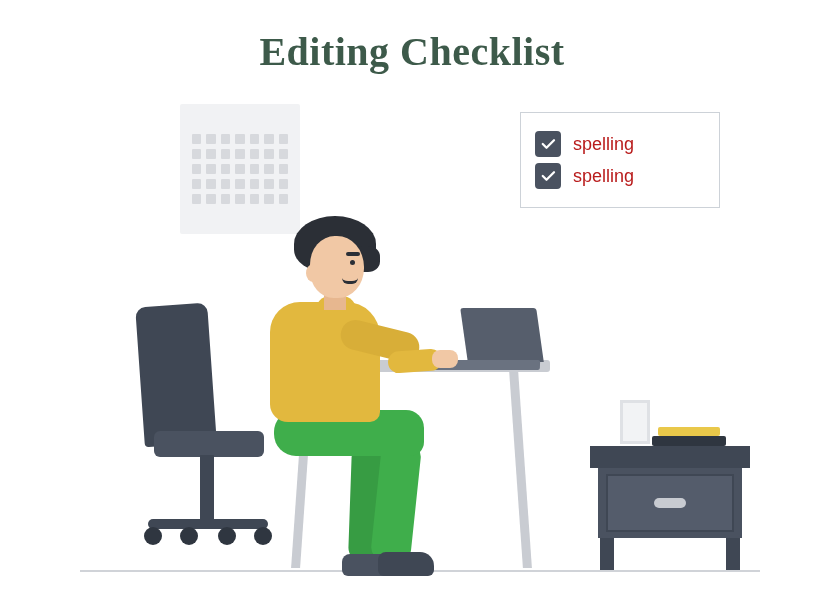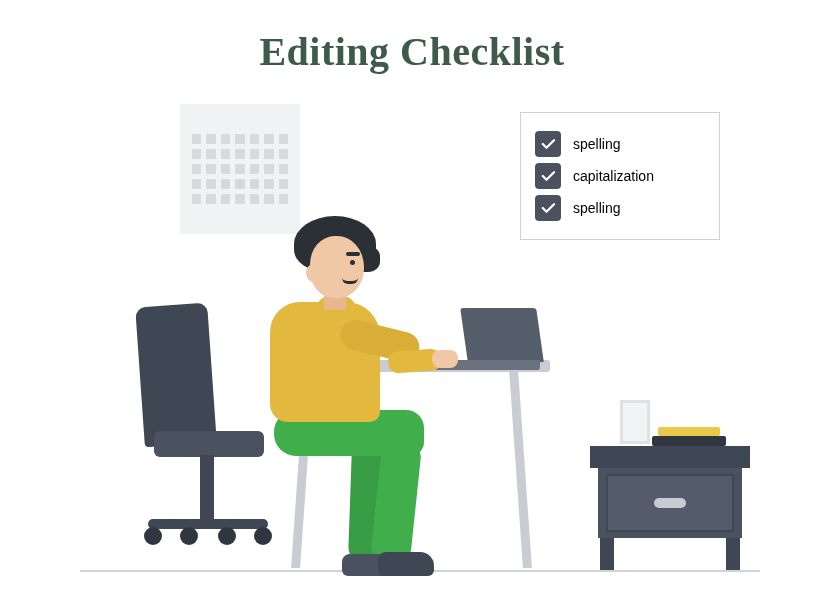--- a/index.html
+++ b/index.html
@@ -49,22 +49,22 @@
   }
   .checkbox.checked {
     background: #4a5260;
   }
   .checkbox.unchecked {
     background: #ffffff;
     border: 2px solid #4a5260;
   }
   .checkbox svg { width: 18px; height: 18px; }
   .check-label {
-    font-size: 14px;
-    color: #000000;
+    font-size: 18px;
+    color: #b91c1c;
   }
   .scene {
     position: absolute;
     top: 90px;
     left: 70px;
     width: 700px;
     height: 500px;
   }
   .floor-line {
     position: absolute;
@@ -267,28 +267,20 @@
 <h1 class="title">Editing Checklist</h1>
 
 <div class="checklist-panel">
   <div class="checklist-item">
     <div class="checkbox checked">
       <svg viewBox="0 0 24 24">
           <path d="M5 12l5 5L20 7" stroke="#fff" stroke-width="3" fill="none" stroke-linecap="round" stroke-linejoin="round"></path>
         </svg>
     </div>
     <span class="check-label">spelling</span>
-  </div>
-  <div class="checklist-item">
-    <div class="checkbox checked">
-      <svg viewBox="0 0 24 24">
-          <path d="M5 12l5 5L20 7" stroke="#fff" stroke-width="3" fill="none" stroke-linecap="round" stroke-linejoin="round"></path>
-        </svg>
-    </div>
-    <span class="check-label">capitalization</span>
   </div>
   <div class="checklist-item">
     <div class="checkbox checked">
       <svg viewBox="0 0 24 24">
           <path d="M5 12l5 5L20 7" stroke="#fff" stroke-width="3" fill="none" stroke-linecap="round" stroke-linejoin="round"></path>
         </svg>
     </div>
     <span class="check-label">spelling</span>
   </div>
 </div>

